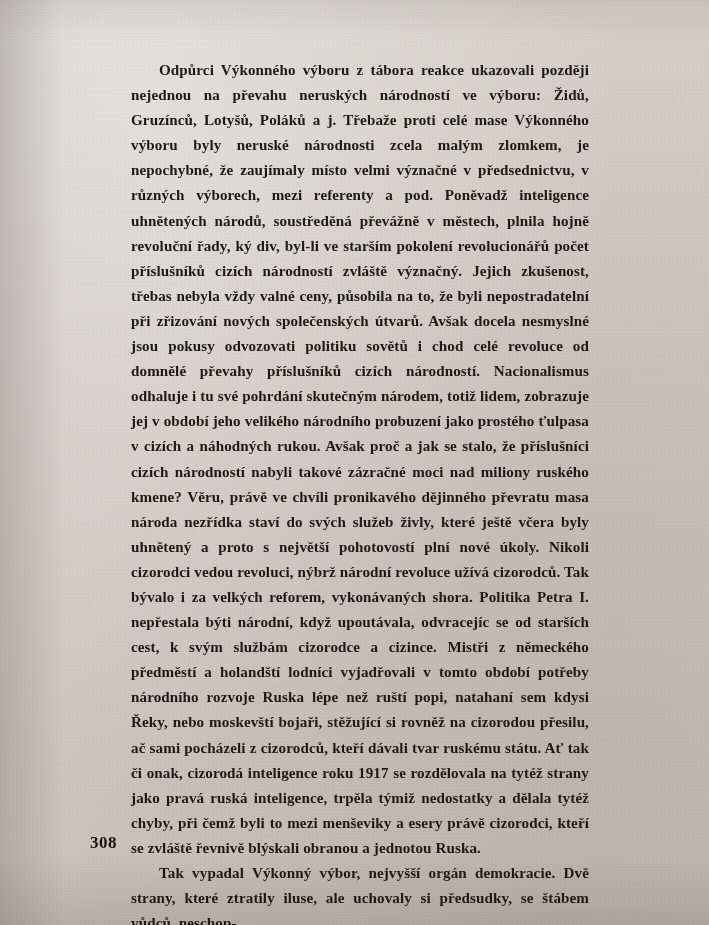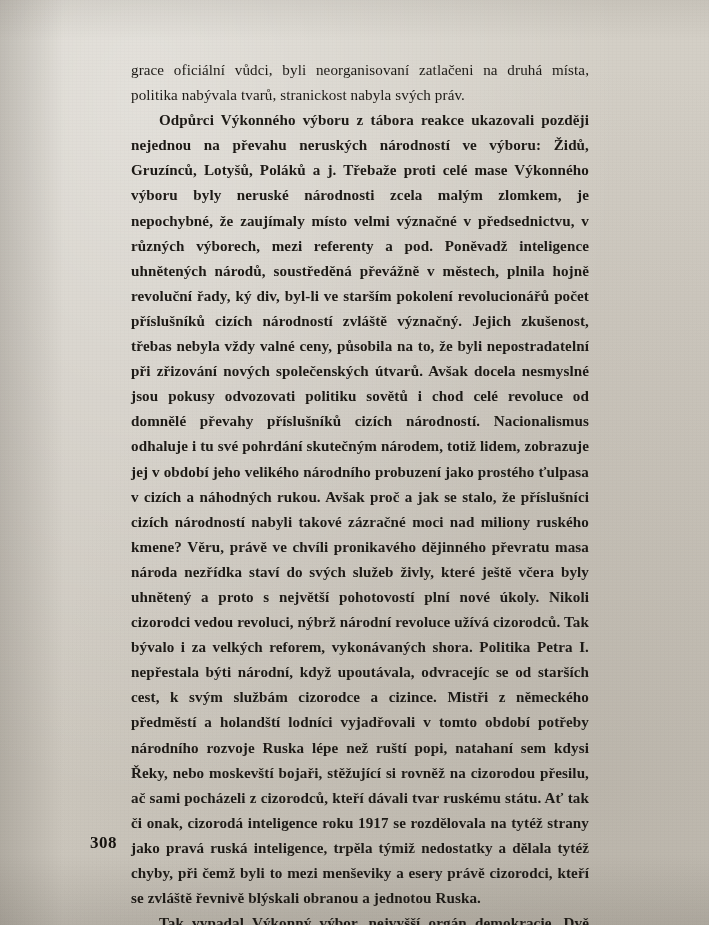--- a/index.html
+++ b/index.html
@@ -83,19 +83,18 @@
 </head>
 <body>
 
 <div class="page">
   <div class="edge-shade-top"></div>
   <div class="edge-shade-left"></div>
   <div class="edge-shade-bottom"></div>
   <div class="grain"></div>
 
   <div class="text-block">
-    <p>grace oficiální vůdci, byli neorganisovaní zatlačeni na druhá místa, politika nabývala tvarů, stranickost nabyla svých práv.</p>
     <p class="indent">Odpůrci Výkonného výboru z tábora reakce ukazovali později nejednou na převahu neruských národností ve výboru: Židů, Gruzínců, Lotyšů, Poláků a j. Třebaže proti celé mase Výkonného výboru byly neruské národnosti zcela malým zlomkem, je nepochybné, že zaujímaly místo velmi význačné v předsednictvu, v různých výborech, mezi referenty a pod. Poněvadž inteligence uhnětených národů, soustředěná převážně v městech, plnila hojně revoluční řady, ký div, byl-li ve starším pokolení revolucionářů počet příslušníků cizích národností zvláště význačný. Jejich zkušenost, třebas nebyla vždy valné ceny, působila na to, že byli nepostradatelní při zřizování nových společenských útvarů. Avšak docela nesmyslné jsou pokusy odvozovati politiku sovětů i chod celé revoluce od domnělé převahy příslušníků cizích národností. Nacionalismus odhaluje i tu své pohrdání skutečným národem, totiž lidem, zobrazuje jej v období jeho velikého národního probuzení jako prostého ťulpasa v cizích a náhodných rukou. Avšak proč a jak se stalo, že příslušníci cizích národností nabyli takové zázračné moci nad miliony ruského kmene? Věru, právě ve chvíli pronikavého dějinného převratu masa národa nezřídka staví do svých služeb živly, které ještě včera byly uhnětený a proto s největší pohotovostí plní nové úkoly. Nikoli cizorodci vedou revoluci, nýbrž národní revoluce užívá cizorodců. Tak bývalo i za velkých reforem, vykonávaných shora. Politika Petra I. nepřestala býti národní, když upoutávala, odvracejíc se od starších cest, k svým službám cizorodce a cizince. Mistři z německého předměstí a holandští lodníci vyjadřovali v tomto období potřeby národního rozvoje Ruska lépe než ruští popi, natahaní sem kdysi Řeky, nebo moskevští bojaři, stěžující si rovněž na cizorodou přesilu, ač sami pocházeli z cizorodců, kteří dávali tvar ruskému státu. Ať tak či onak, cizorodá inteligence roku 1917 se rozdělovala na tytéž strany jako pravá ruská inteligence, trpěla týmiž nedostatky a dělala tytéž chyby, při čemž byli to mezi menševiky a esery právě cizorodci, kteří se zvláště řevnivě blýskali obranou a jednotou Ruska.</p>
     <p class="indent">Tak vypadal Výkonný výbor, nejvyšší orgán demokracie. Dvě strany, které ztratily iluse, ale uchovaly si předsudky, se štábem vůdců, neschop-</p>
   </div>
 
   <div class="page-number">308</div>
 </div>
 
 </body></html>

